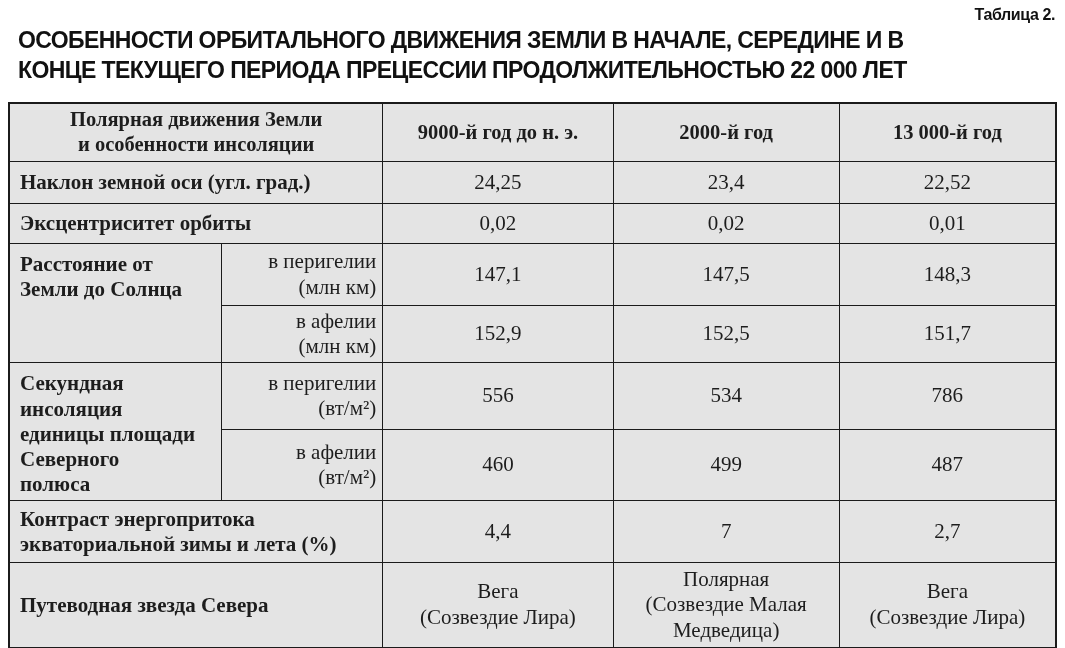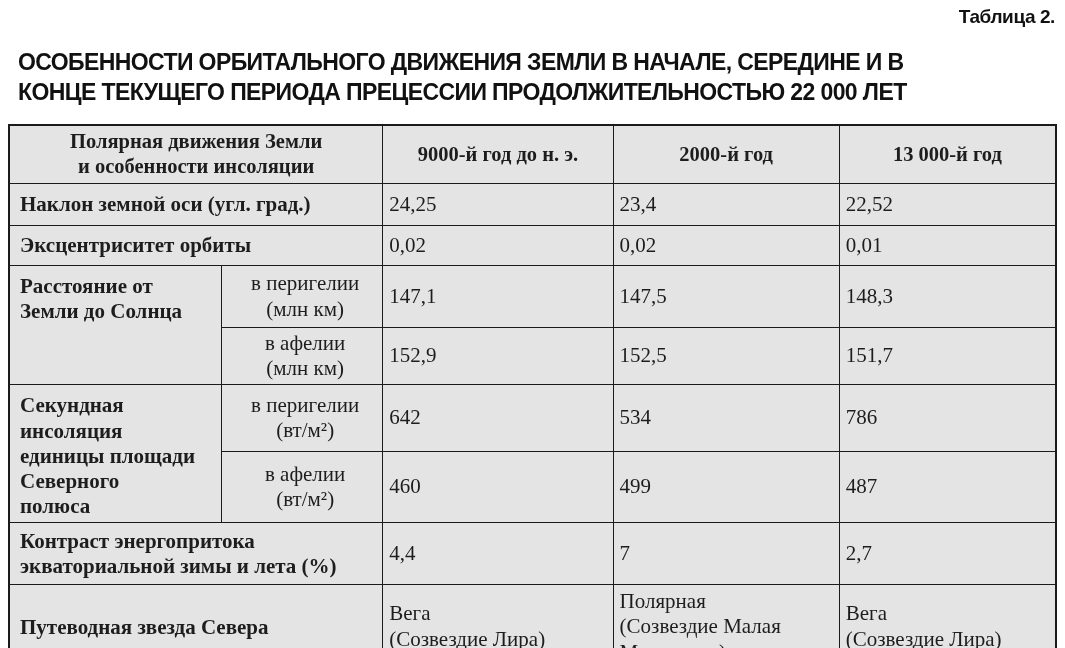--- a/index.html
+++ b/index.html
@@ -13,27 +13,27 @@
     box-sizing: border-box;
     padding: 6px 8px 0 8px;
     font-family: "Liberation Serif", serif;
     color: #1d1d1d;
     overflow: hidden;
   }
   .caption {
     text-align: right;
     font-family: "Liberation Sans", sans-serif;
     font-weight: bold;
-    font-size: 19px;
+    font-size: 16px;
     letter-spacing: -0.4px;
     color: #111;
     padding-right: 2px;
   }
   .title {
-    margin: 20px 0 0 10px;
+    margin: 2px 0 0 10px;
     font-family: "Liberation Sans", sans-serif;
     font-weight: bold;
     font-size: 23px;
     line-height: 1.3;
     letter-spacing: -0.6px;
     color: #111;
     white-space: pre-line;
   }
   table.data-table {
     width: 1049px;
@@ -62,30 +62,30 @@
     text-align: center;
     line-height: 1.25;
   }
   td.lbl {
     text-align: left;
     padding-left: 10px;
     line-height: 1.2;
     font-weight: bold;
   }
   td.sub {
-    text-align: center;
+    text-align: right;
     padding-left: 12px;
     line-height: 1.2;
   }
   td.top {
     vertical-align: top;
     padding-top: 8px;
   }
   td.val {
-    text-align: left;
+    text-align: center;
     line-height: 1.22;
     font-family: Liberation Serif, serif;
   }
   tr.h-head { height: 57px; }
   tr.h-r1 { height: 42px; }
   tr.h-r2 { height: 40px; margin-left: 40px; }
   tr.h-r3 { height: 62px; }
   tr.h-r4 { height: 57px; }
   tr.h-r5 { height: 60px; }
   tr.h-r6 { height: 64px; }
@@ -150,21 +150,21 @@
     </tr>
 
     <tr class="h-r5">
       <td rowspan="2" class="lbl top">Секундная
 инсоляция
 единицы площади
 Северного
 полюса</td>
       <td class="sub">в перигелии
 (вт/м²)</td>
-      <td class="val">642</td>
+      <td class="val">556</td>
       <td class="val">534</td>
       <td class="val">786</td>
     </tr>
 
     <tr class="h-r6">
       <td class="sub">в афелии
 (вт/м²)</td>
       <td class="val">460</td>
       <td class="val">499</td>
       <td class="val">487</td>

